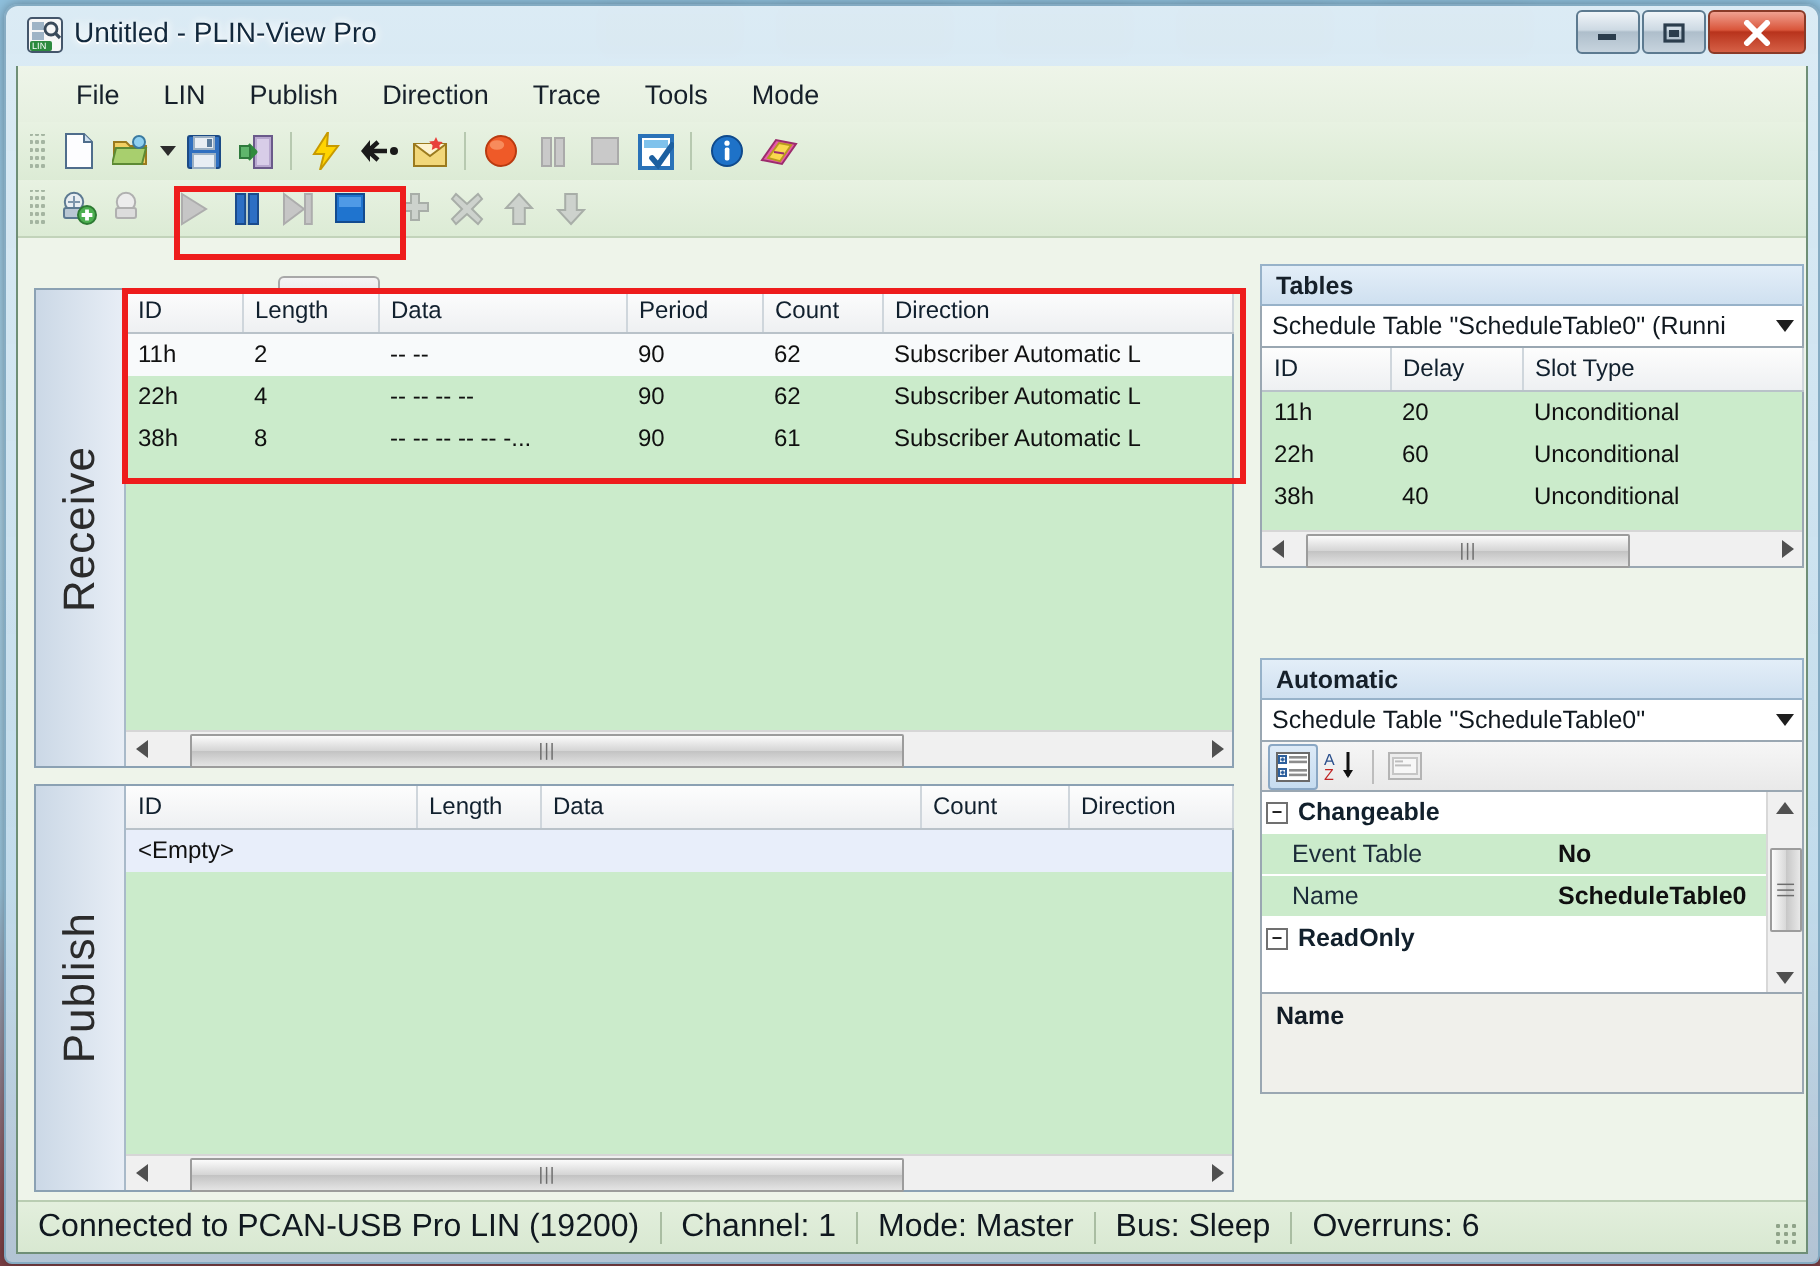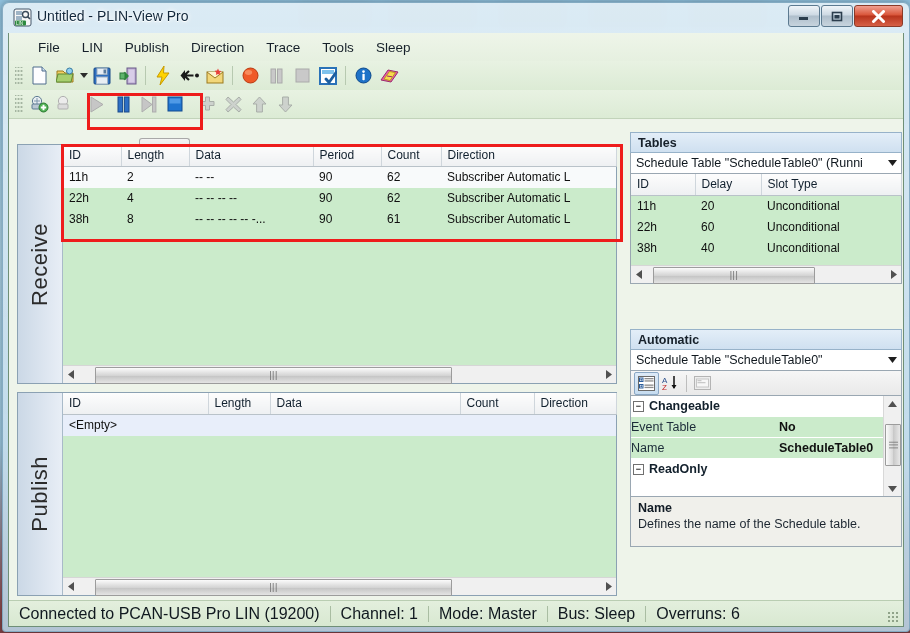--- a/index.html
+++ b/index.html
@@ -182,21 +182,21 @@
   }
   .pgb{width:23px;height:21px;display:flex;align-items:center;justify-content:center;border-radius:2px;}
   .pgb.on{border:1px solid #8aa7c4;background:linear-gradient(180deg,#ddeaf7,#c6dcf0);}
   .pgsep{width:1px;height:17px;background:#bdbdbd;margin:0 4px;}
   .pgrid{
     border:1px solid #9aa7b2;border-top:none;background:#fff;
     display:flex;box-sizing:border-box;
   }
   .pgrows{flex:1;min-width:0;}
   .prow{display:flex;height:20px;align-items:center;font-size:12.5px;border-bottom:1px solid #fff;}
-  .prow .pname{width:142px;flex:none;padding-left:0;box-sizing:border-box;overflow:hidden;white-space:nowrap;}
+  .prow .pname{width:142px;flex:none;padding-left:15px;box-sizing:border-box;overflow:hidden;white-space:nowrap;}
   .prow .pval{flex:1;padding-left:6px;overflow:hidden;white-space:nowrap;}
   .prow.cat{font-weight:bold;color:#12202c;padding-left:0;}
   .prow.cat .pname{padding-left:2px;display:flex;align-items:center;gap:5px;}
   .expander{
     width:9px;height:9px;border:1px solid #707070;background:#fff;
     display:inline-flex;align-items:center;justify-content:center;
     font-size:9px;line-height:7px;color:#222;flex:none;
   }
   .prow.val .pname{color:#1b2b38;background:#cbebcb;height:20px;display:flex;align-items:center;}
   .prow.val .pval{color:#101010;font-weight:bold;background:#cbebcb;height:20px;display:flex;align-items:center;}
@@ -287,21 +287,21 @@
 
   <div class="client">
 
     <div class="menubar">
       <div class="menu-item">File</div>
       <div class="menu-item">LIN</div>
       <div class="menu-item">Publish</div>
       <div class="menu-item">Direction</div>
       <div class="menu-item">Trace</div>
       <div class="menu-item">Tools</div>
-      <div class="menu-item">Sleep</div>
+      <div class="menu-item">Mode</div>
     </div>
 
     <div class="toolbar row1">
       <div class="grip"></div>
 
       <div class="tbtn">
         <svg width="17" height="19" viewBox="0 0 17 19">
           <path d="M2 1 h9 l4 4 v13 h-13 z" fill="#fdfdff" stroke="#4f6d8c" stroke-width="1"></path>
           <path d="M11 1 v4 h4" fill="#cfe0ef" stroke="#4f6d8c" stroke-width="1"></path>
         </svg>
@@ -746,21 +746,20 @@
             <div class="arw">
               <svg width="9" height="7" viewBox="0 0 9 7">
                   <path d="M0 1 L9 1 L4.5 7 Z" fill="#505050"></path>
                 </svg>
             </div>
           </div>
         </div>
 
         <div class="desc" style="height:50px;">
           <div class="dt">Name</div>
-          <div class="dd">Defines the name of the Schedule table.</div>
         </div>
       </div>
     </div>
 
     <div class="statusbar">
       <div class="scell">Connected to PCAN-USB Pro LIN (19200)</div>
       <div class="sdiv"></div>
       <div class="scell">Channel: 1</div>
       <div class="sdiv"></div>
       <div class="scell">Mode: Master</div>

